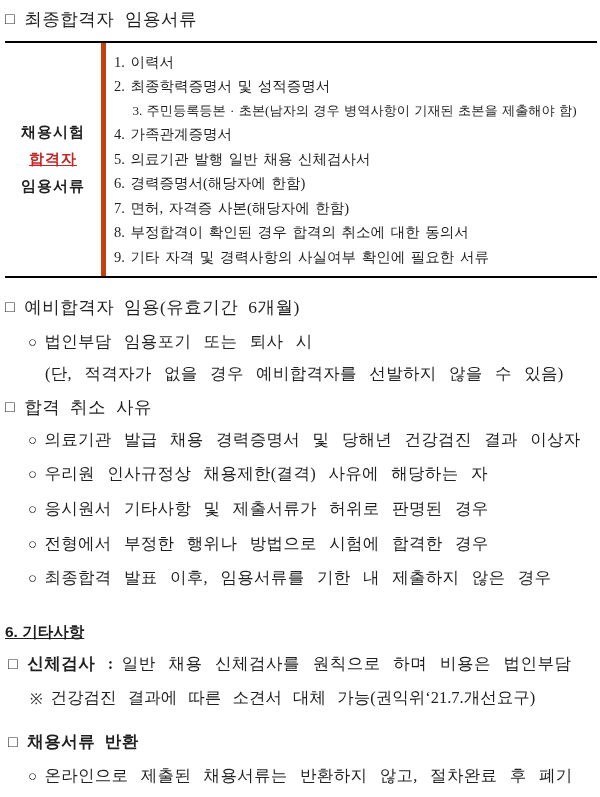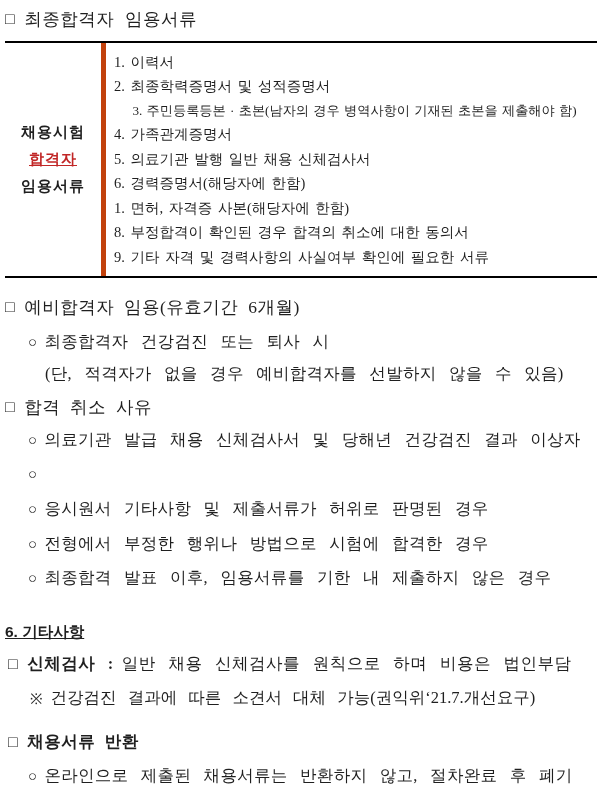--- a/index.html
+++ b/index.html
@@ -68,48 +68,49 @@
       <span class="red-underline">합격자</span>
       <span>임용서류</span>
     </div>
     <div class="tbl-right">
       <div class="tbl-row">1. 이력서</div>
       <div class="tbl-row">2. 최종학력증명서 및 성적증명서</div>
       <div class="tbl-row small">3. 주민등록등본 · 초본(남자의 경우 병역사항이 기재된 초본을 제출해야 함)</div>
       <div class="tbl-row">4. 가족관계증명서</div>
       <div class="tbl-row">5. 의료기관 발행 일반 채용 신체검사서</div>
       <div class="tbl-row">6. 경력증명서(해당자에 한함)</div>
-      <div class="tbl-row">1. 면허, 자격증 사본(해당자에 한함)</div>
+      <div class="tbl-row">7. 면허, 자격증 사본(해당자에 한함)</div>
       <div class="tbl-row">8. 부정합격이 확인된 경우 합격의 취소에 대한 동의서</div>
       <div class="tbl-row">9. 기타 자격 및 경력사항의 사실여부 확인에 필요한 서류</div>
     </div>
   </div>
 
   <div class="line sec-title mt18">
     <span class="box-glyph">□</span>
     <span>예비합격자 임용(유효기간 6개월)</span>
   </div>
   <div class="line bullet-line mt13">
     <span class="circle-glyph">○</span>
-    <span>최종합격자 건강검진 또는 퇴사 시</span>
+    <span>법인부담 임용포기 또는 퇴사 시</span>
   </div>
   <div class="line note-line mt10">
     <span>(단, 적격자가 없을 경우 예비합격자를 선발하지 않을 수 있음)</span>
   </div>
 
   <div class="line sec-title mt11">
     <span class="box-glyph">□</span>
     <span>합격 취소 사유</span>
   </div>
   <div class="line bullet-line mt11">
     <span class="circle-glyph">○</span>
-    <span>의료기관 발급 채용 신체검사서 및 당해년 건강검진 결과 이상자</span>
+    <span>의료기관 발급 채용 경력증명서 및 당해년 건강검진 결과 이상자</span>
   </div>
   <div class="line bullet-line mt12">
     <span class="circle-glyph">○</span>
+    <span>우리원 인사규정상 채용제한(결격) 사유에 해당하는 자</span>
   </div>
   <div class="line bullet-line mt13">
     <span class="circle-glyph">○</span>
     <span>응시원서 기타사항 및 제출서류가 허위로 판명된 경우</span>
   </div>
   <div class="line bullet-line mt13">
     <span class="circle-glyph">○</span>
     <span>전형에서 부정한 행위나 방법으로 시험에 합격한 경우</span>
   </div>
   <div class="line bullet-line mt12">

